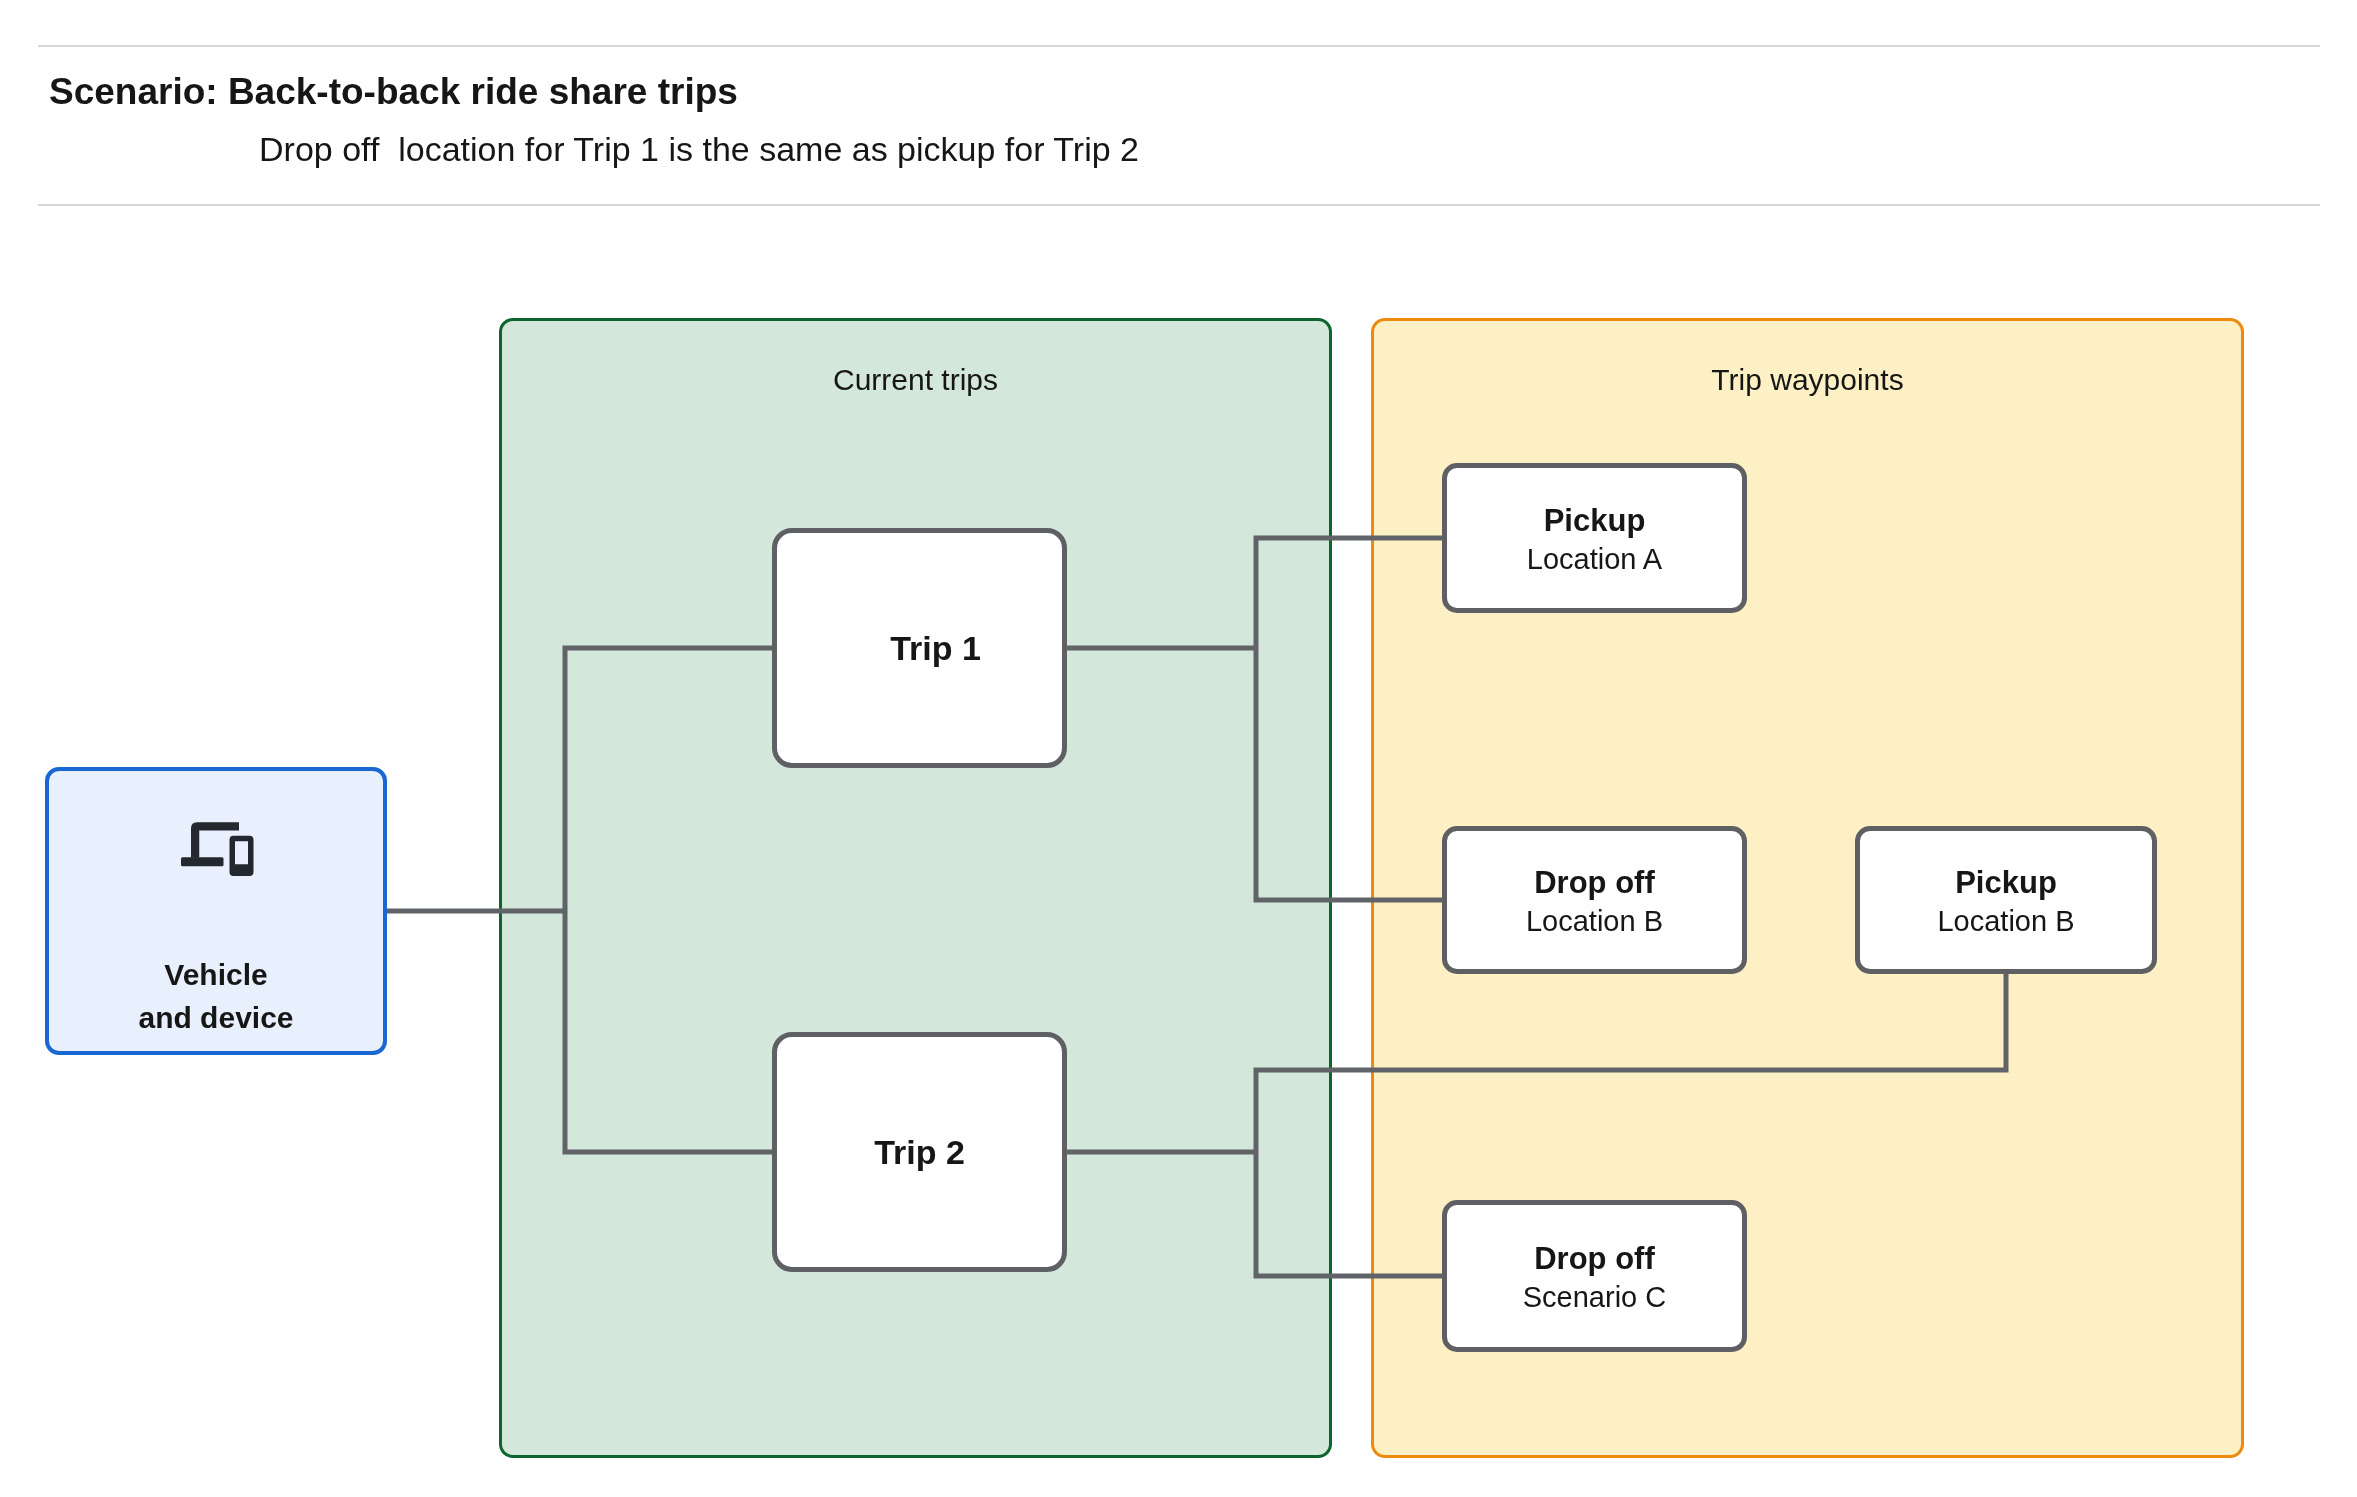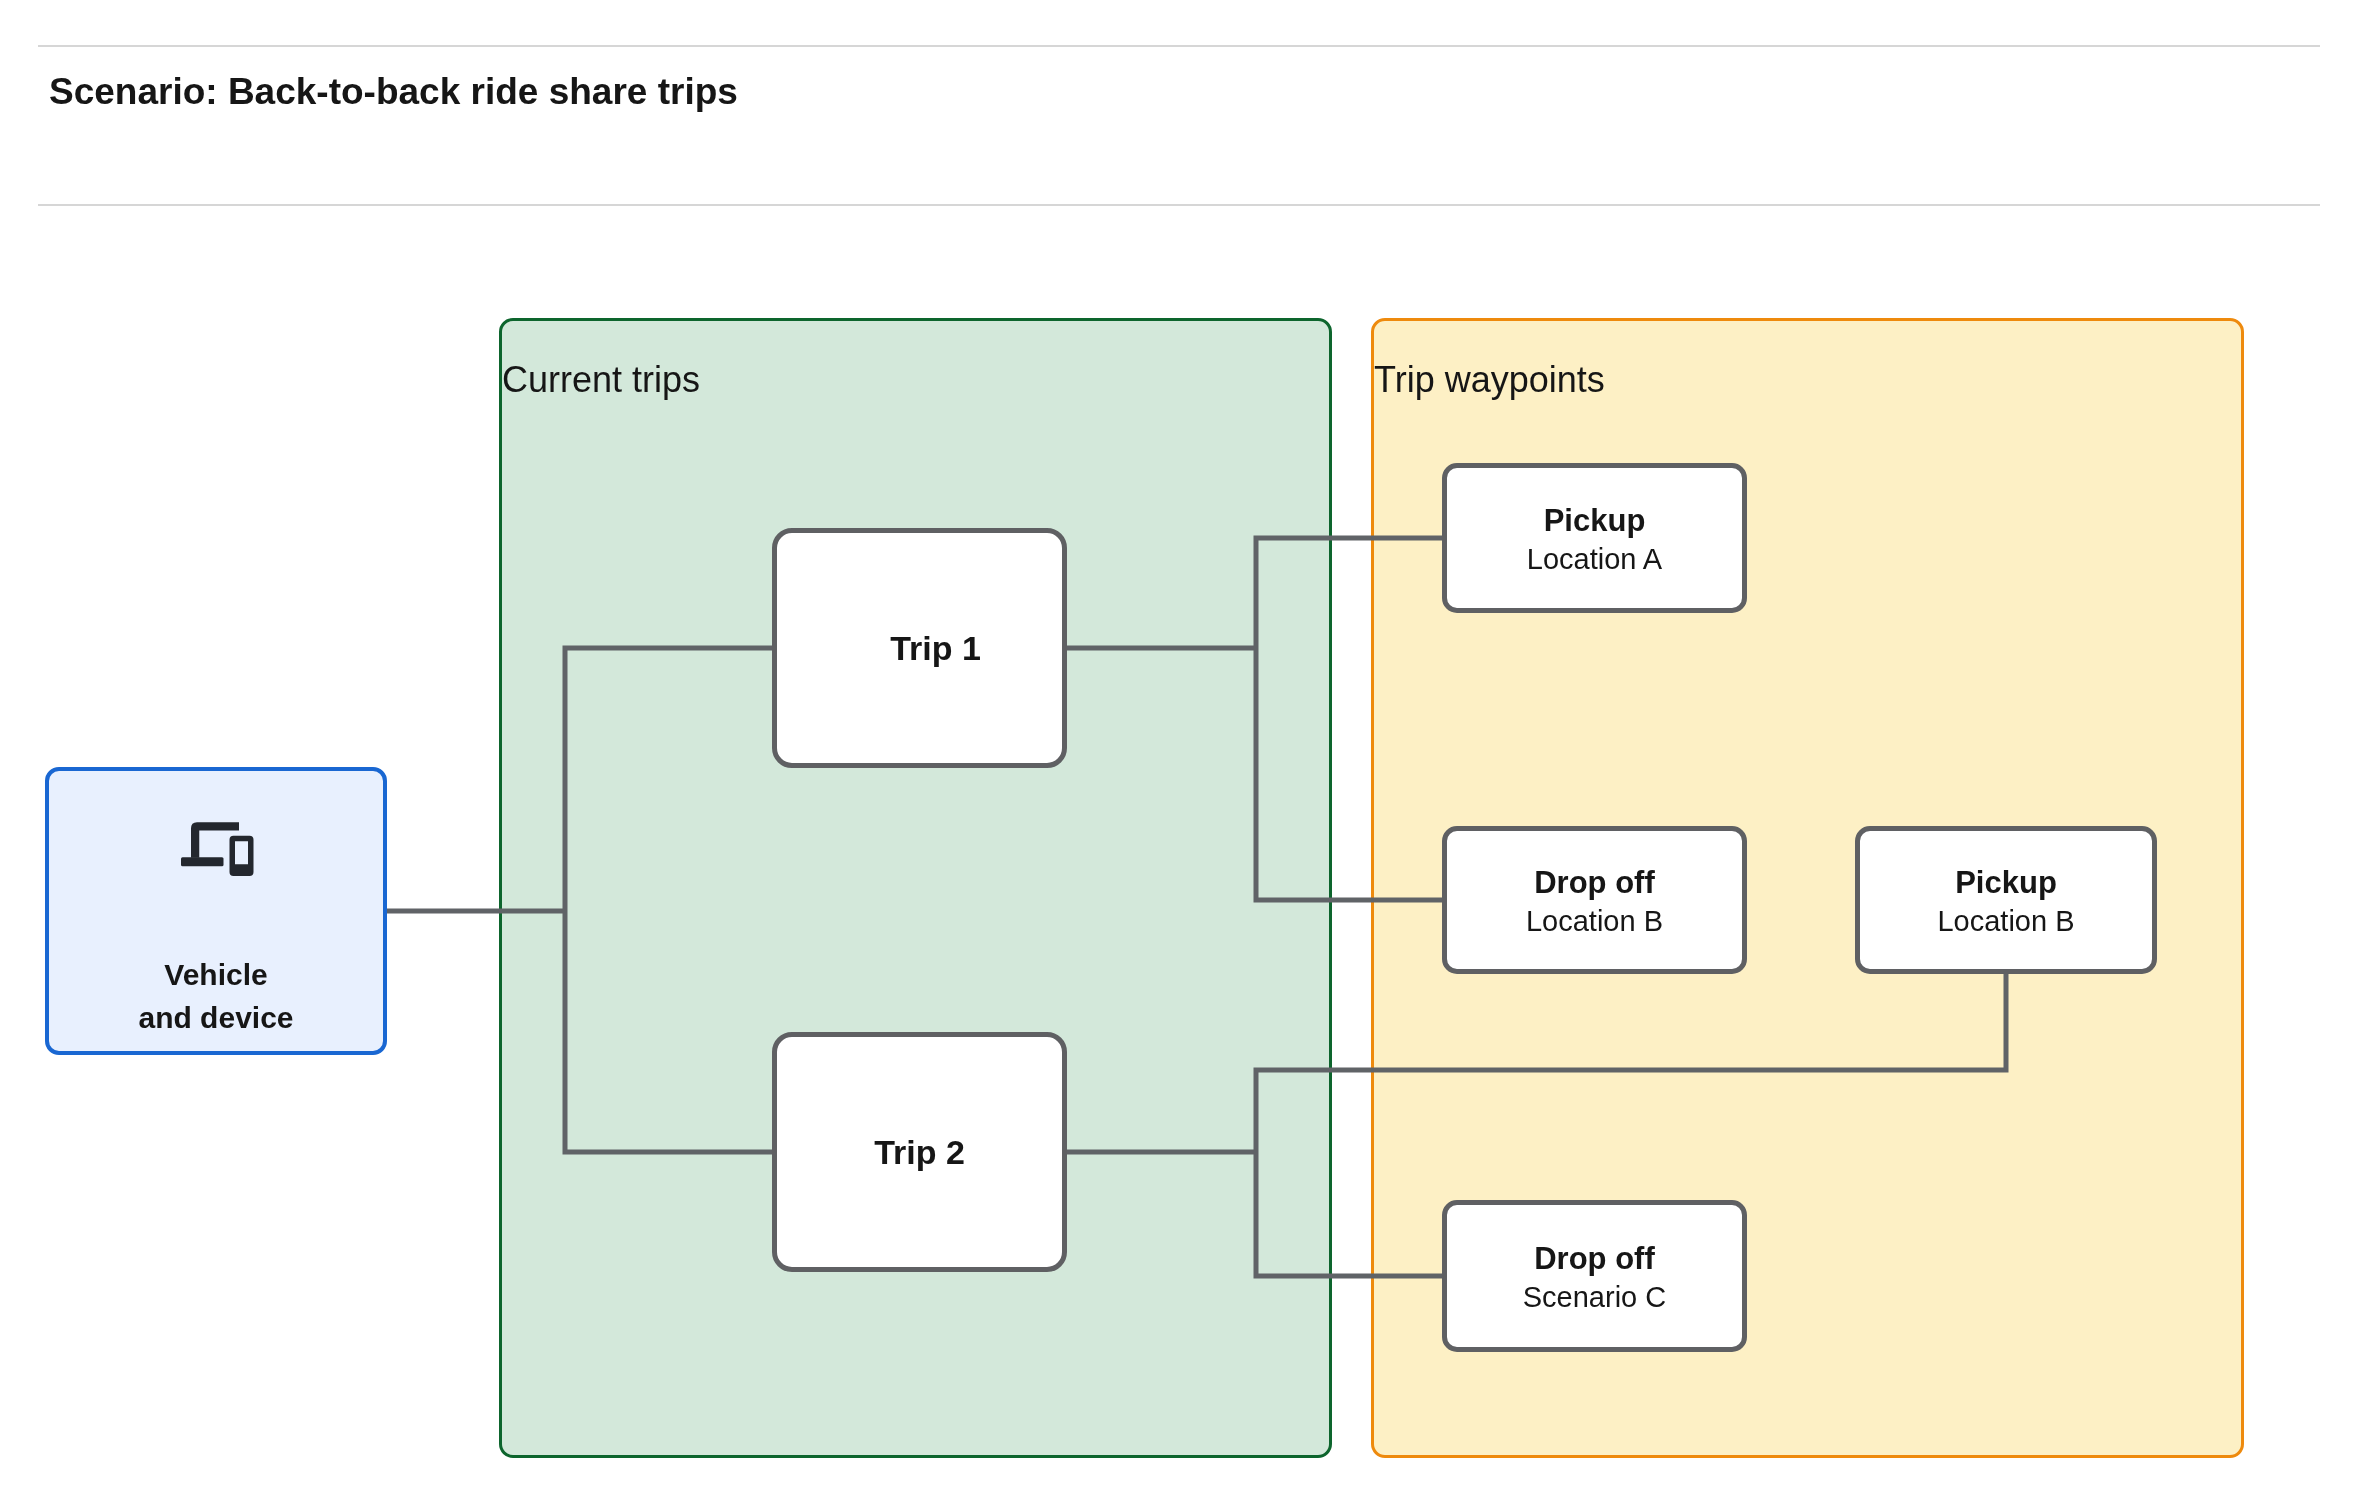--- a/index.html
+++ b/index.html
@@ -13,21 +13,21 @@
   .hairline{position:absolute;left:38px;width:2282px;height:2px;background:var(--hairline,#d6d6d6);}
   .hairline-top{top:45px;}
   .hairline-bottom{top:204px;}
   .page-title{position:absolute;left:49px;top:70px;font-size:37px;font-weight:700;line-height:44px;white-space:pre-wrap;}
   .page-subtitle{position:absolute;left:259px;top:128px;font-size:34px;line-height:42px;white-space:pre-wrap;}
 
   
   .panel{position:absolute;top:318px;height:1140px;border-radius:14px;border:3px solid;}
   .panel-green{left:499px;width:833px;background:var(--panel-green-fill);border-color:var(--panel-green-border);}
   .panel-yellow{left:1371px;width:873px;background:var(--panel-yellow-fill);border-color:var(--panel-yellow-border);padding-left:37px;}
-  .panel-title{position:absolute;top:36px;left:0;right:0;font-size:36px;line-height:46px;}
+  .panel-title{position:absolute;top:36px;left:0;right:0;text-align:center;font-size:30px;line-height:46px;}
 
   
   .connectors{position:absolute;left:0;top:0;pointer-events:none;}
   .connectors path{fill:none;stroke:var(--connector,#606367);stroke-width:5;stroke-linecap:square;}
 
   
   .node{
     position:absolute;background:#fff;border:5px solid var(--node-border,#5f6063);
     display:flex;flex-direction:column;align-items:center;justify-content:center;text-align:center;
   }
@@ -52,20 +52,21 @@
   .vehicle-node .devices-icon{margin-top:51px;}
   .vehicle-label{margin-top:auto;margin-bottom:12px;font-size:30px;font-weight:700;line-height:43px;text-align:center;}
 </style>
 </head>
 <body>
 
 <div class="stage">
 
   <div class="hairline hairline-top"></div>
   <div class="page-title">Scenario: Back-to-back ride share trips</div>
+  <div class="page-subtitle">Drop off  location for Trip 1 is the same as pickup for Trip 2</div>
   <div class="hairline hairline-bottom"></div>
 
   <div class="panel panel-green">
     <div class="panel-title">Current trips</div>
   </div>
   <div class="panel panel-yellow">
     <div class="panel-title">Trip waypoints</div>
   </div>
 
   <svg class="connectors" width="2357" height="1497" viewBox="0 0 2357 1497">

